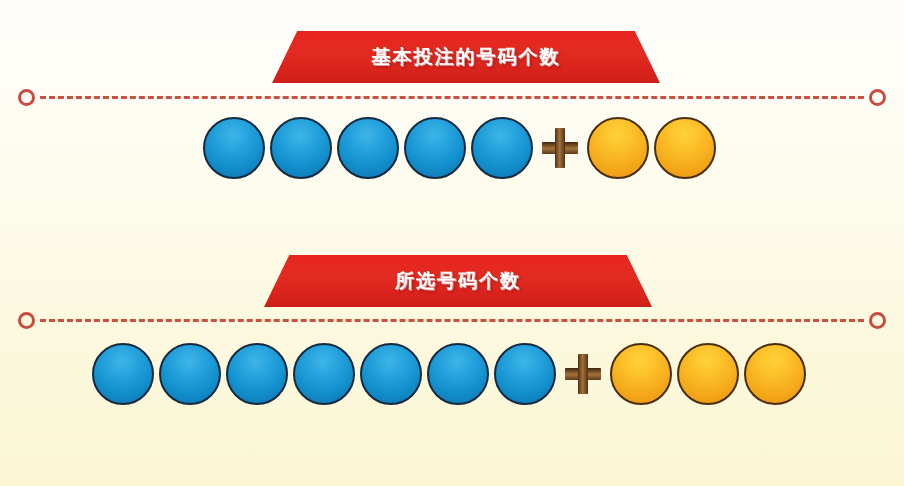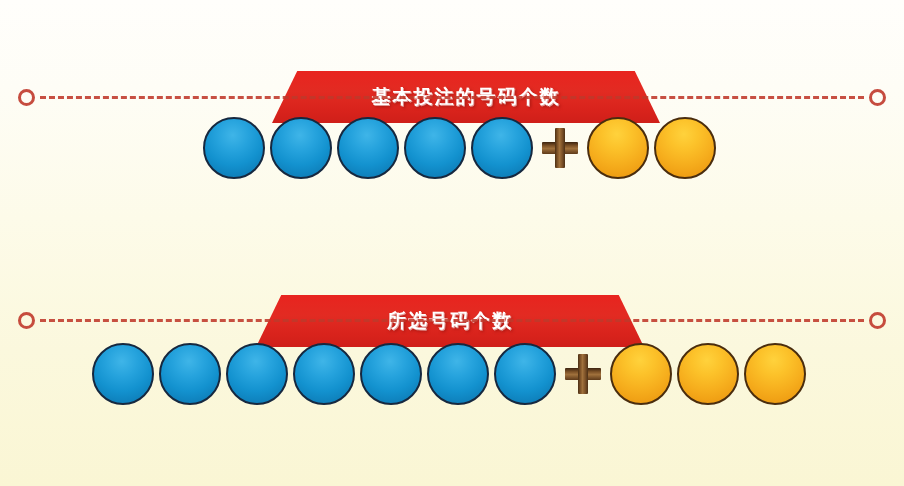--- a/index.html
+++ b/index.html
@@ -52,21 +52,20 @@
 
   
   .banner {
     position: absolute;
     height: 52px;
     background: linear-gradient(180deg, #e8241f 0%, #e22b22 40%, #d9231c 75%, #cf1f19 100%);
     clip-path: polygon(6.5% 0%, 93.5% 0%, 100% 100%, 0% 100%);
     display: flex;
     align-items: center;
     justify-content: center;
-    margin-top: 40px;
   }
   .banner .btitle {
     color: #ffffff;
     font-size: 19px;
     font-weight: bold;
     letter-spacing: 2px;
     text-shadow: 1px 1px 0 rgba(255,255,255,0.55), 2px 2px 3px rgba(120,10,6,0.55);
     white-space: nowrap;
     font-family: "DejaVu Sans", "Liberation Sans", sans-serif;
   }
@@ -150,21 +149,21 @@
     <span class="ball blue" style="width:62px;height:62px;"></span>
     <span class="ball blue" style="width:62px;height:62px;"></span>
     <span class="plus" style="width:36px;height:40px;margin:0 4px;">
       <span class="bar h"></span>
       <span class="bar v"></span>
     </span>
     <span class="ball yellow" style="width:62px;height:62px;"></span>
     <span class="ball yellow" style="width:62px;height:62px;"></span>
   </div>
 
-  <div class="banner" style="left:256px; top:255px; width:388px;text-align:center;">
+  <div class="banner" style="left:264px; top:255px; width:388px;text-align:center;">
     <span class="btitle">所选号码个数</span>
   </div>
 
   <div class="rule" style="top:308px;">
     <span class="ring left"></span>
     <span class="dash"></span>
     <span class="ring right"></span>
   </div>
 
   <div class="ballrow" style="left:92px; top:343px; gap:5px;">

